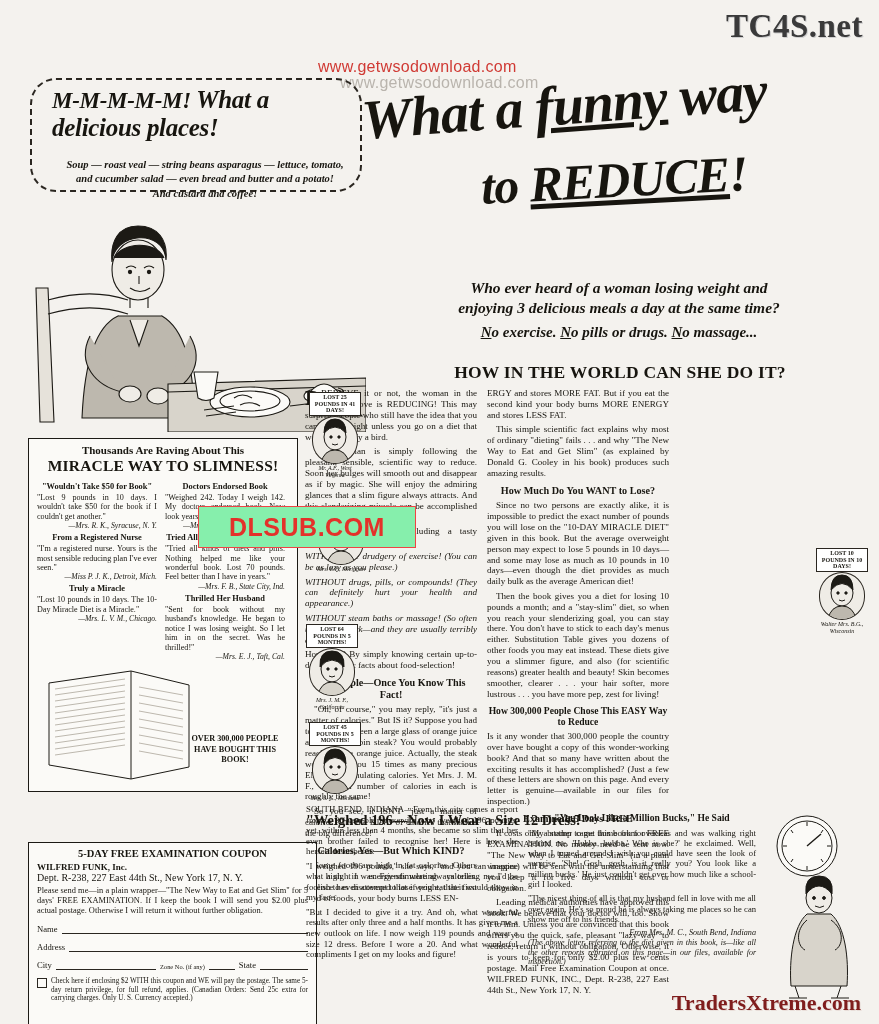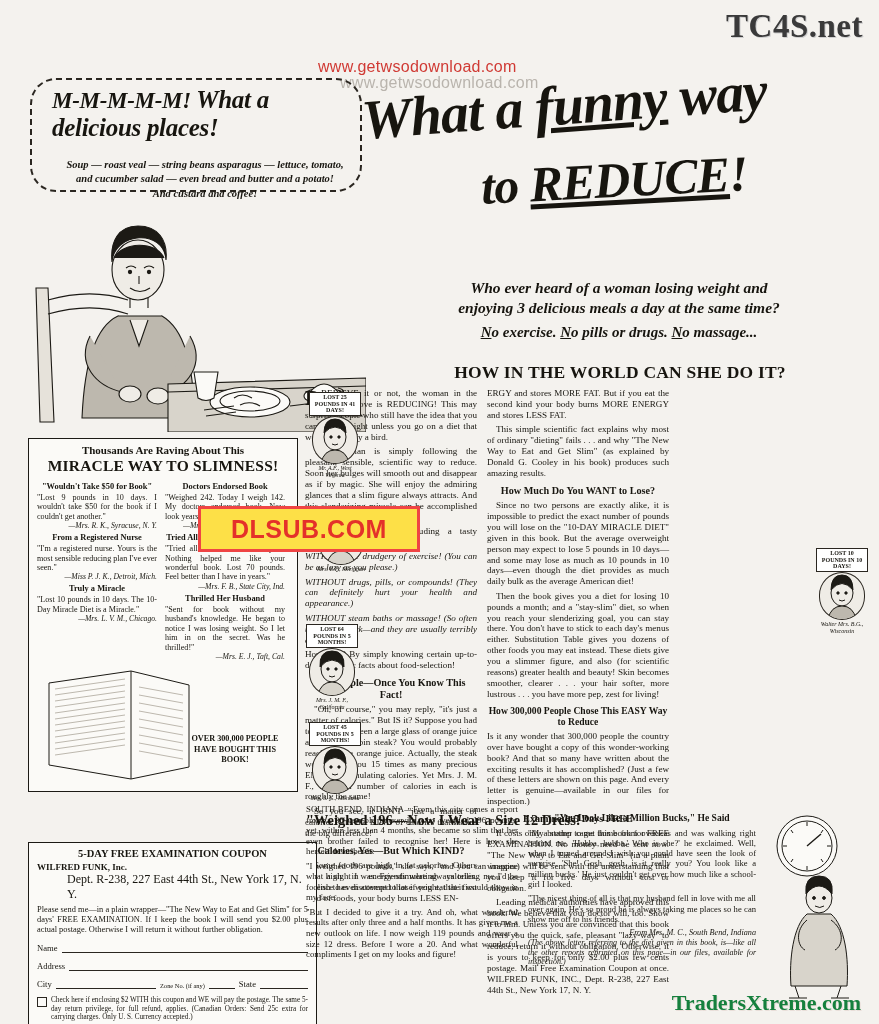--- a/index.html
+++ b/index.html
@@ -25,32 +25,32 @@
     font-size:16px;color:#d03a34;letter-spacing:.3px;
   }
   .wm-getwso2{
     position:absolute;top:74px;left:340px;
     font-family:"Liberation Sans",sans-serif;
     font-size:16px;color:#b9b4ad;letter-spacing:.3px;
   }
   .wm-dlsub{
     position:absolute;left:198px;top:506px;
     width:216px;height:40px;
-    background:#fde047;color:#e4312a;
+    background:#86efac;color:#e4312a;
     font-family:"Liberation Sans",sans-serif;
     font-weight:bold;font-size:25px;
     display:flex;align-items:center;justify-content:center;
     letter-spacing:.5px;
-    border:3px solid #ef4444;
+    border:1px solid #ef4444;
     z-index:40;
   }
   .wm-traders{
     position:absolute;right:18px;bottom:8px;
     font-family:"Liberation Serif",serif;
-    font-weight:bold;font-size:22px;color:#15803d;
+    font-weight:bold;font-size:22px;color:#7f1d1d;
     text-shadow:1px 1px 0 #e9ded9;
   }
 
   
   .dinner-box{
     position:absolute;left:30px;top:78px;width:328px;height:110px;
     border:2px dashed #2a2620;border-radius:26px;
     background:transparent;
   }
   .dinner-head{
@@ -160,21 +160,21 @@
   
   .coupon{
     position:absolute;left:28px;top:842px;width:289px;height:206px;
     border:1.5px solid #1c1a15;background:#fbfaf7;
     padding:4px 8px 0;box-sizing:border-box;
   }
   .coupon h4{
     margin:1px 0 3px;font-size:10.5px;font-weight:bold;text-align:center;
   }
   .coupon .cname{font-weight:bold;font-size:9px;}
-  .coupon .caddr{font-size:12px;margin-bottom:3px;margin-left:30px;}
+  .coupon .caddr{font-size:10px;margin-bottom:3px;}
   .coupon p{margin:0 0 4px;font-size:8.4px;line-height:1.2;text-align:justify;}
   .fline{
     display:flex;align-items:flex-end;gap:4px;margin-top:6px;font-size:8.6px;
   }
   .fline .lbl{font-weight:normal;}
   .rule{flex:1;border-bottom:1px solid #2a2620;height:11px;}
   .coupon .cb{
     display:flex;gap:4px;margin-top:7px;font-size:7.2px;line-height:1.18;
     text-align:justify;
   }

